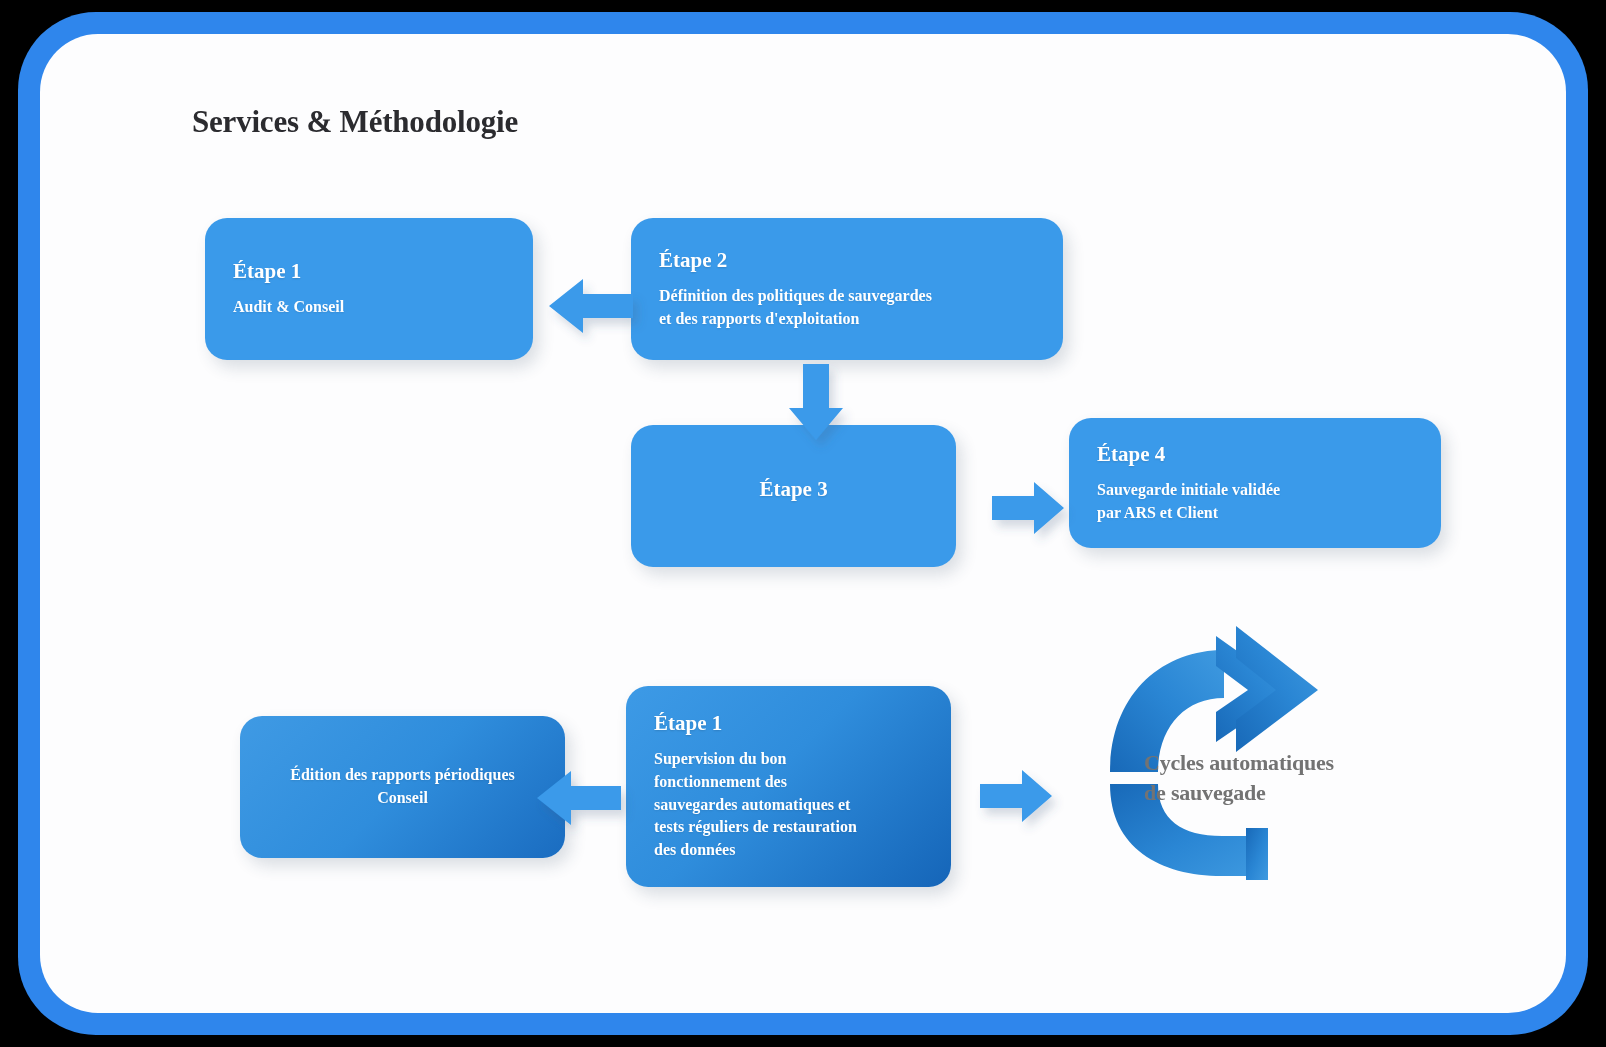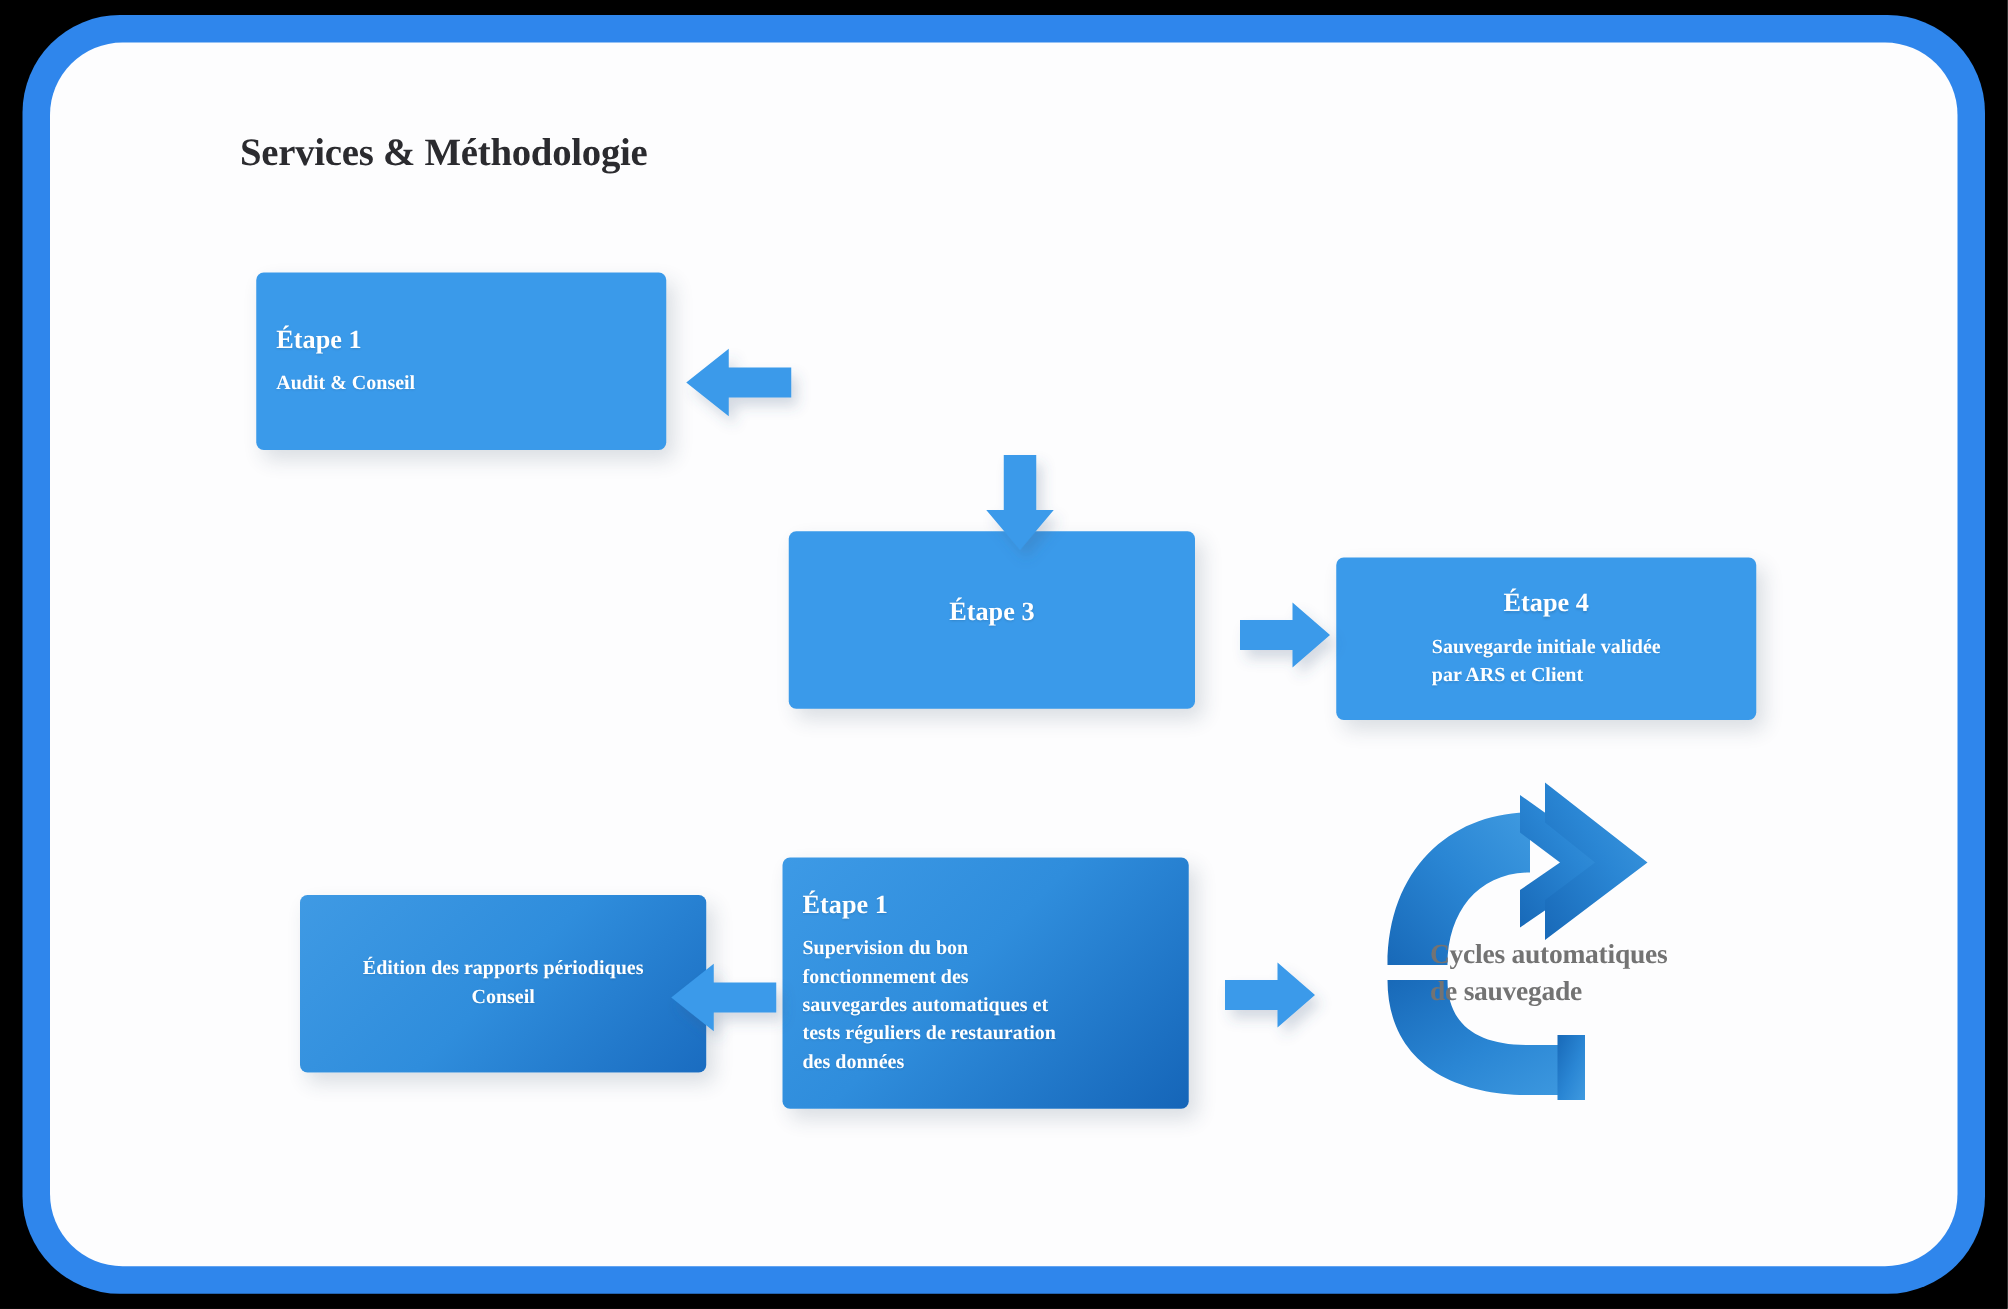--- a/index.html
+++ b/index.html
@@ -49,25 +49,25 @@
     font-size: 31px;
     font-weight: 700;
     color: #2b2b2f;
     letter-spacing: -0.2px;
     white-space: nowrap;
   }
 
   
   .box {
     position: absolute;
-    border-radius: 6px;
+    border-radius: 22px;
     background: #3a9aea;
     box-shadow: 6px 8px 16px rgba(40,60,90,0.16);
     color: #ffffff;
-    padding: 26px 16px;
+    padding: 26px 28px;
     display: flex;
     flex-direction: column;
     justify-content: center;
   }
   .box.grad {
     background: linear-gradient(135deg, #3d9ae6 0%, #2f8ddc 45%, #1565b8 100%);
   }
   .box.grad2 {
     background: linear-gradient(135deg, #3f9ae4 0%, #2f8ddc 50%, #1a6cc0 100%);
   }
@@ -91,21 +91,21 @@
     justify-content: center;
     text-align: center;
     margin-left: 43px;
   }
   .box.centered .desc { white-space: pre-line; }
 
   
   #box-step1 { left: 165px;  top: 184px; width: 328px; height: 142px; }
   #box-step2 { left: 591px;  top: 184px; width: 432px; height: 142px; }
   #box-step3 { left: 591px;  top: 391px; width: 325px; height: 142px; text-align: center; }
-  #box-step4 { left: 1029px; top: 412px; width: 336px; height: 130px; align-items: center; }
+  #box-step4 { left: 1029px; top: 384px; width: 372px; height: 130px; }
   #box-step5 { left: 586px;  top: 652px; width: 325px; height: 201px; }
   #box-reports { left: 157px; top: 682px; width: 325px; height: 142px; }
 
   
   .arrow { position: absolute; }
   .arrow svg { display: block; overflow: visible; }
 
   #arrow-2-to-1  { left: 509px; top: 241px; }
   #arrow-2-to-3  { left: 745px; top: 330px; }
   #arrow-3-to-4  { left: 952px; top: 445px; }
@@ -143,20 +143,25 @@
   <div class="frame">
     <div class="card">
 
       <div class="title">Services &amp; Méthodologie</div>
 
       <div class="box" id="box-step1">
         <div class="heading">Étape 1</div>
         <div class="desc">Audit &amp; Conseil</div>
       </div>
 
+      <div class="box" id="box-step2">
+        <div class="heading">Étape 2</div>
+        <div class="desc">Définition des politiques de sauvegardes
+et des rapports d'exploitation</div>
+      </div>
 
       <div class="box" id="box-step3">
         <div class="heading">Étape 3</div>
       </div>
 
       <div class="box" id="box-step4">
         <div class="heading">Étape 4</div>
         <div class="desc">Sauvegarde initiale validée
 par ARS et Client</div>
       </div>

